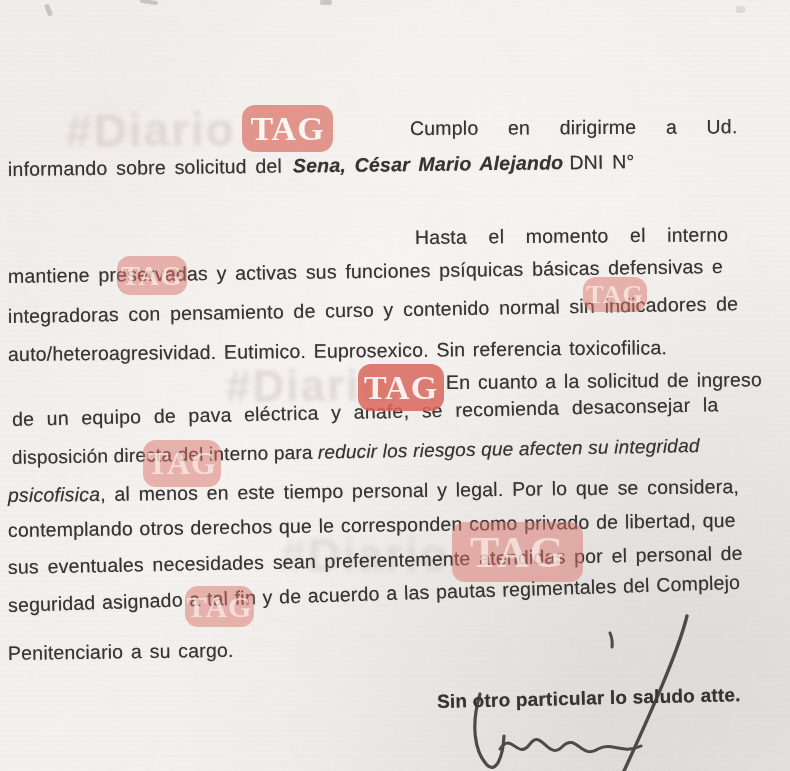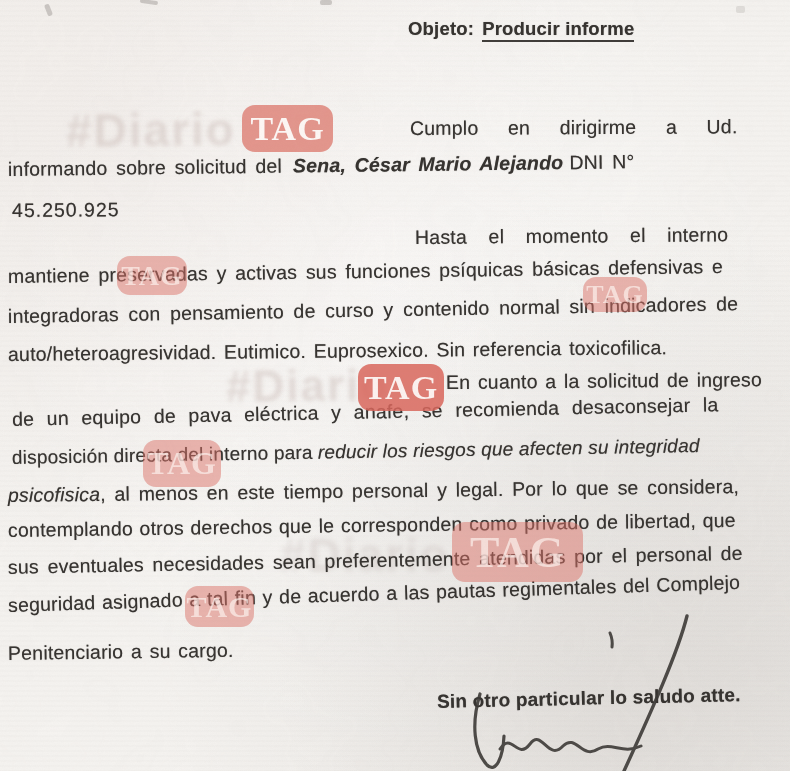--- a/index.html
+++ b/index.html
@@ -45,29 +45,25 @@
 </style>
 </head>
 <body>
 
 <div class="page">
 
   <div class="ghost" style="left:66px; top:103px; font-size:46px; transform:rotate(-0.5deg);">#Diario</div>
   <div class="ghost" style="left:226px; top:361px; font-size:44px; transform:rotate(-0.6deg);">#Diario</div>
   <div class="ghost" style="left:280px; top:528px; font-size:46px; color:rgba(198,186,182,0.35); filter:blur(2.5px);">#Diario</div>
 
-  <div class="line subject" style="left:408px; top:18px;">
-    <span>Objeto:</span><span class="subject-value">Producir informe</span>
-  </div>
 
   <div class="line" style="left:410px; top:117px; word-spacing:24px; transform:rotate(-0.3deg);">Cumplo en dirigirme a Ud.</div>
   <div class="line" style="left:8px; top:158px; word-spacing:3px; transform:rotate(-0.7deg);">
     <span>informando sobre solicitud del</span><span class="bi" style="margin-left:11px;">Sena, César Mario Alejando</span><span style="margin-left:6px;">DNI N°</span>
   </div>
-  <div class="line" style="left:12px; top:199px; letter-spacing:1px; transform:rotate(-0.4deg);">45.250.925</div>
 
   <div class="line" style="left:415px; top:226px; word-spacing:16px; transform:rotate(-0.5deg);">Hasta el momento el interno</div>
   <div class="line" style="left:8px; top:265px; word-spacing:3px; transform:rotate(-0.8deg);">mantiene preservadas y activas sus funciones psíquicas básicas defensivas e</div>
   <div class="line" style="left:8px; top:305px; word-spacing:4px; transform:rotate(-1.0deg);">integradoras con pensamiento de curso y contenido normal sin indicadores de</div>
   <div class="line" style="left:8px; top:343px; word-spacing:2px; transform:rotate(-0.6deg);">auto/heteroagresividad. Eutimico. Euprosexico. Sin referencia toxicofilica.</div>
 
   <div class="line" style="left:446px; top:371px; word-spacing:2px; transform:rotate(-0.5deg);">En cuanto a la solicitud de ingreso</div>
   <div class="line" style="left:12px; top:408px; word-spacing:7px; transform:rotate(-1.2deg);">de un equipo de pava eléctrica y anafe, se recomienda desaconsejar la</div>
   <div class="line" style="left:12px; top:447px; font-size:19px; transform:rotate(-1.0deg);">
     <span>disposición directa del interno para</span><span class="it" style="margin-left:5px;">reducir los riesgos que afecten su integridad</span>

